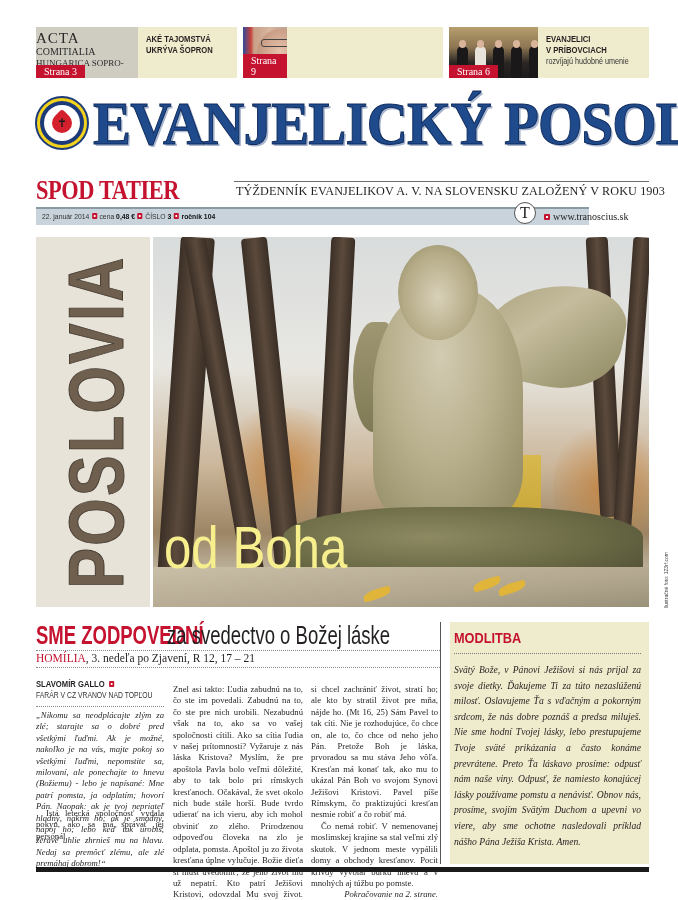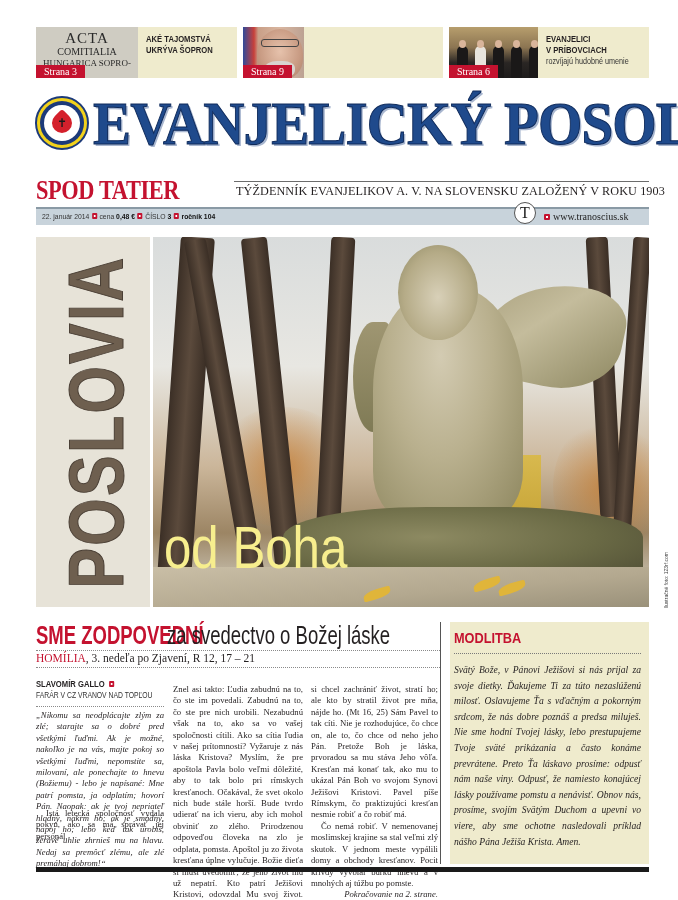--- a/index.html
+++ b/index.html
@@ -8,26 +8,26 @@
 
   
   .teasers { position: absolute; top: 27px; left: 36px; width: 613px; height: 51px; display: flex; gap: 6px; }
   .teaser { display: flex; height: 51px; background: #efebcd; }
   .teaser-img { position: relative; overflow: hidden; height: 51px; }
   .teaser-tag { position: absolute; left: 0; bottom: 0; background: #c4122f; color: #fff; font-family: "Liberation Serif", serif; font-size: 10px; padding: 1px 8px 1px 8px; }
   .teaser-text { padding: 7px 6px 0 8px; }
   .teaser-title { font-family: "Liberation Sans", sans-serif; font-weight: bold; font-size: 9px; line-height: 11px; color: #231f20; transform: scaleX(0.85); transform-origin: left; white-space: nowrap; }
   .teaser-sub { font-family: "Liberation Sans", sans-serif; font-size: 8.5px; line-height: 11px; color: #333; transform: scaleX(0.85); transform-origin: left; white-space: nowrap; }
 
-  .acta { width: 102px; background: #cfccc2; text-align: center; font-family: "Liberation Serif", serif; color: #2a2a2a; }
+  .acta { width: 102px; background: #cfccc2; font-family: "Liberation Serif", serif; color: #2a2a2a; }
   .acta .l1 { font-size: 15px; line-height: 15px; margin-top: 4px; letter-spacing: 1px; }
   .acta .l2 { font-size: 10px; line-height: 12px; }
   .acta .l3 { font-size: 9px; line-height: 11px; white-space: nowrap; }
 
-  .portrait { width: 61px; background: linear-gradient(90deg, #2f4a9a 0%, #c8403a 18%, #c99f87 25%, #d9b6a0 60%, #bca293 100%); }
+  .portrait { width: 44px; background: linear-gradient(90deg, #2f4a9a 0%, #c8403a 18%, #c99f87 25%, #d9b6a0 60%, #bca293 100%); }
   .portrait .face { position: absolute; left: 14px; top: 2px; width: 46px; height: 50px; border-radius: 50% 50% 40% 40%; background: radial-gradient(ellipse at 50% 45%, #e6c2ac 0%, #c99c84 60%, #a97f6a 100%); }
   .portrait .glasses { position: absolute; left: 18px; top: 12px; width: 38px; height: 8px; border: 1.5px solid #444; border-radius: 3px; }
   .portrait .beard { position: absolute; left: 22px; top: 34px; width: 30px; height: 18px; border-radius: 40% 40% 50% 50%; background: #d8d4cf; }
 
   .choir { width: 102px; background: linear-gradient(180deg, #b79e6d 0%, #8c7552 40%, #2a2624 70%, #1d1b1b 100%); }
   .choir .p { position: absolute; bottom: 0; width: 11px; height: 32px; border-radius: 5px 5px 0 0; background: #1a1818; }
   .choir .h { position: absolute; width: 7px; height: 8px; border-radius: 50%; background: #d9b59b; }
 
   
   .logo { position: absolute; top: 96px; left: 35px; width: 54px; height: 54px; border-radius: 50%; background: #f2d21c; border: 2px solid #1c3a7a; display: flex; align-items: center; justify-content: center; }
@@ -36,21 +36,21 @@
   .logo-heart { width: 20px; height: 20px; background: #d4202c; border-radius: 3px 10px 10px 10px; transform: rotate(45deg); display: flex; align-items: center; justify-content: center; }
   .logo-cross { transform: rotate(-45deg); color: #1a1a1a; font-size: 12px; font-weight: bold; line-height: 1; font-family: "DejaVu Sans", sans-serif; }
 
   .masthead-title { position: absolute; top: 88px; left: 93px; width: 560px; height: 70px; font-family: "Liberation Serif", serif; font-weight: bold; font-size: 62px; line-height: 70px; color: #1f4a8c; letter-spacing: -1px; transform: scaleX(0.92); transform-origin: left; white-space: nowrap; -webkit-text-stroke: 1px #0f2a5a; text-shadow: 2px 2px 0 #a8b6cf; }
 
   .subhead { position: absolute; top: 175px; left: 36px; width: 613px; height: 30px; }
   .spod { position: absolute; left: 0; top: 0; font-family: "Liberation Serif", serif; font-weight: bold; font-size: 28px; line-height: 30px; color: #c4122f; transform: scaleX(0.8); transform-origin: left; white-space: nowrap; letter-spacing: -0.5px; }
   .rule-top { position: absolute; left: 198px; right: 0; top: 6px; border-top: 1px solid #6b6b6b; }
   .tyzdennik { position: absolute; left: 200px; top: 8px; font-family: "Liberation Serif", serif; font-size: 12.2px; line-height: 16px; color: #231f20; white-space: nowrap; letter-spacing: 0.1px; }
 
-  .infobar { position: absolute; top: 207px; left: 36px; width: 613px; height: 18px; background: #c8d3db; border-top: 2px solid #8a9aa5; }
+  .infobar { position: absolute; top: 207px; left: 36px; width: 553px; height: 18px; background: #c8d3db; border-top: 2px solid #8a9aa5; }
   .info-left { position: absolute; left: 6px; top: 2px; font-family: "Liberation Sans", sans-serif; font-size: 8px; line-height: 12px; color: #333; white-space: nowrap; transform: scaleX(0.85); transform-origin: left; }
   .info-left b { color: #111; }
   .dot { display: inline-block; width: 6px; height: 6px; background: #c4122f; border-radius: 1px; margin: 0 3px; vertical-align: 0px; position: relative; }
   .dot::after { content: ""; position: absolute; left: 2px; top: 2px; width: 2px; height: 2px; background: #fff; }
   .tlogo { position: absolute; left: 478px; top: -7px; width: 22px; height: 22px; border-radius: 50%; border: 1px solid #555; background: #fff; font-family: "Liberation Serif", serif; font-size: 16px; line-height: 20px; text-align: center; color: #222; }
   .info-right { position: absolute; left: 505px; top: 2px; font-family: "Liberation Serif", serif; font-size: 10px; line-height: 12px; color: #222; white-space: nowrap; }
 
   
   .hero { position: absolute; top: 237px; left: 36px; width: 613px; height: 370px; }
   .poslovia-band { position: absolute; left: 0; top: 0; width: 114px; height: 370px; background: #e7e3d8; overflow: hidden; }

